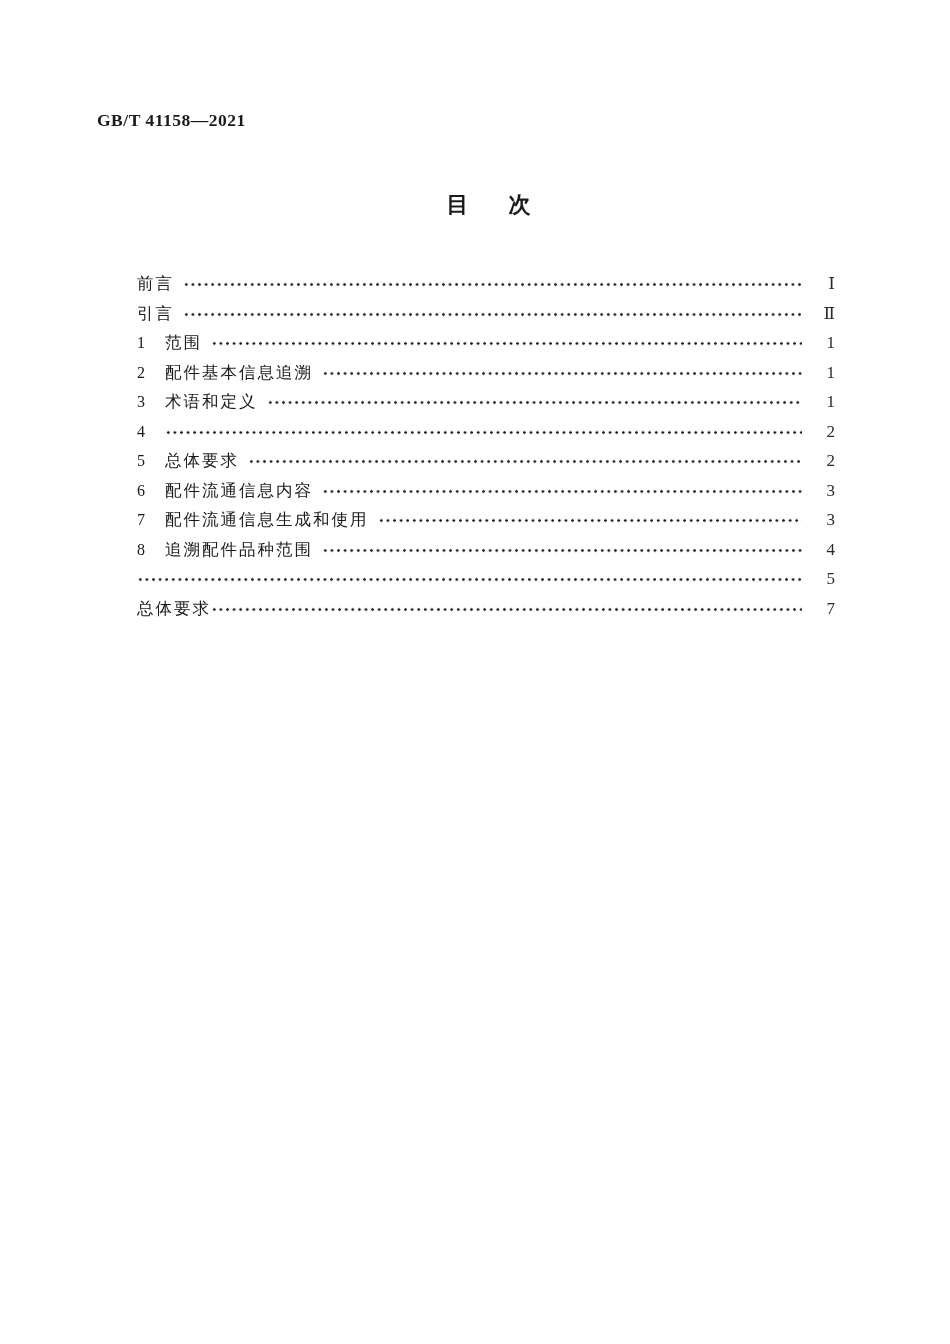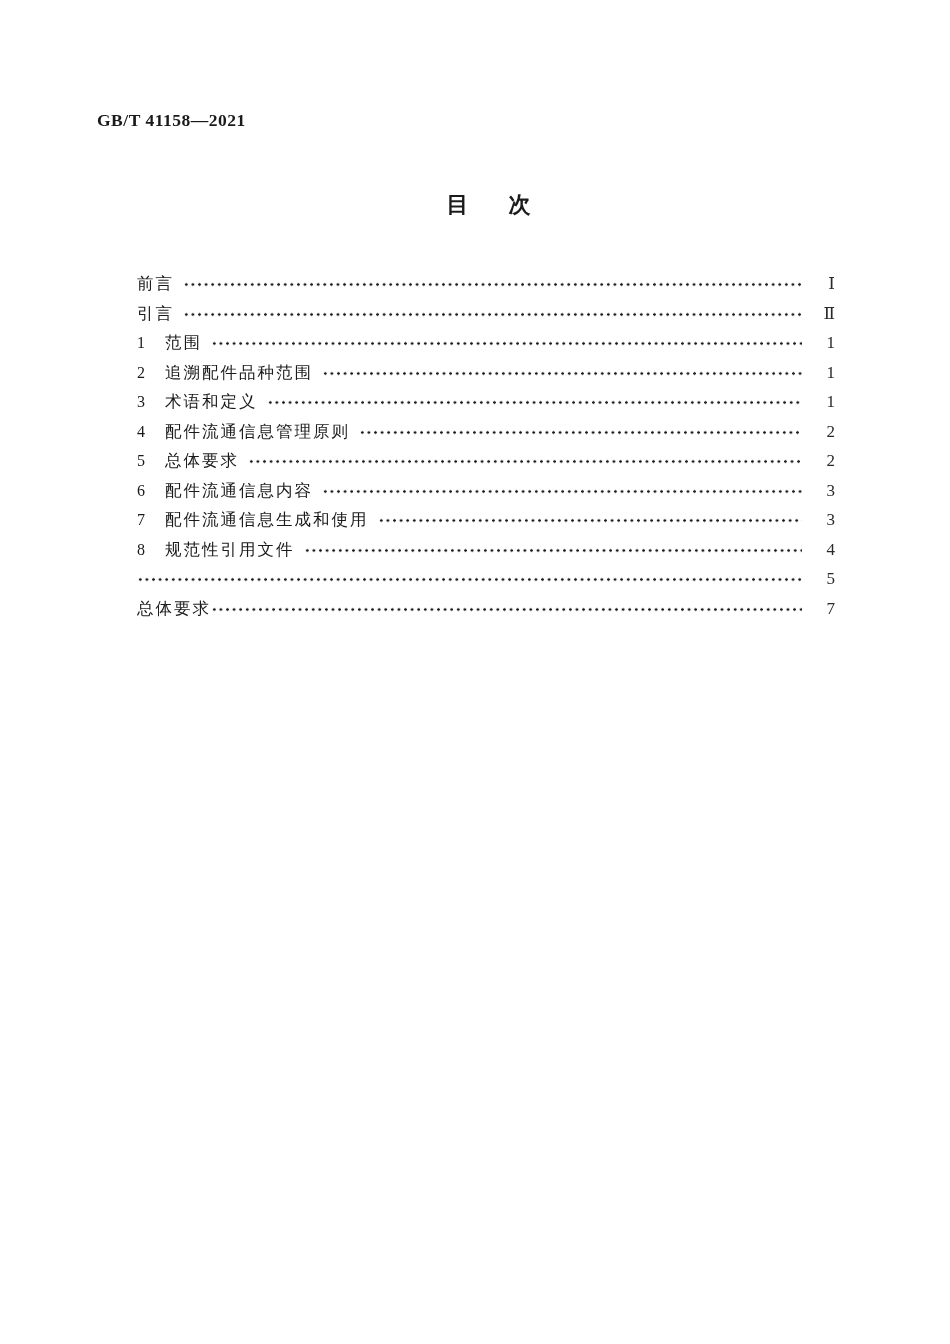--- a/index.html
+++ b/index.html
@@ -104,33 +104,32 @@
     <span class="toc-page">Ⅱ</span>
   </div>
       <div class="toc-row">
     <span class="toc-num">1</span>
     <span class="toc-label">范围</span>
     <span class="leader"></span>
     <span class="toc-page">1</span>
   </div>
       <div class="toc-row">
     <span class="toc-num">2</span>
-    <span class="toc-label">追溯配件品种范围</span>
+    <span class="toc-label">配件基本信息追溯</span>
     <span class="leader"></span>
     <span class="toc-page">1</span>
   </div>
       <div class="toc-row">
     <span class="toc-num">3</span>
     <span class="toc-label">术语和定义</span>
     <span class="leader"></span>
     <span class="toc-page">1</span>
   </div>
       <div class="toc-row">
     <span class="toc-num">4</span>
-    <span class="toc-label">配件流通信息管理原则</span>
     <span class="leader"></span>
     <span class="toc-page">2</span>
   </div>
       <div class="toc-row">
     <span class="toc-num">5</span>
     <span class="toc-label">总体要求</span>
     <span class="leader"></span>
     <span class="toc-page">2</span>
   </div>
       <div class="toc-row">
@@ -140,21 +139,21 @@
     <span class="toc-page">3</span>
   </div>
       <div class="toc-row">
     <span class="toc-num">7</span>
     <span class="toc-label">配件流通信息生成和使用</span>
     <span class="leader"></span>
     <span class="toc-page">3</span>
   </div>
       <div class="toc-row">
     <span class="toc-num">8</span>
-    <span class="toc-label">规范性引用文件</span>
+    <span class="toc-label">追溯配件品种范围</span>
     <span class="leader"></span>
     <span class="toc-page">4</span>
   </div>
       <div class="toc-row">
 
     <span class="leader"></span>
     <span class="toc-page">5</span>
   </div>
       <div class="toc-row tight">
 

